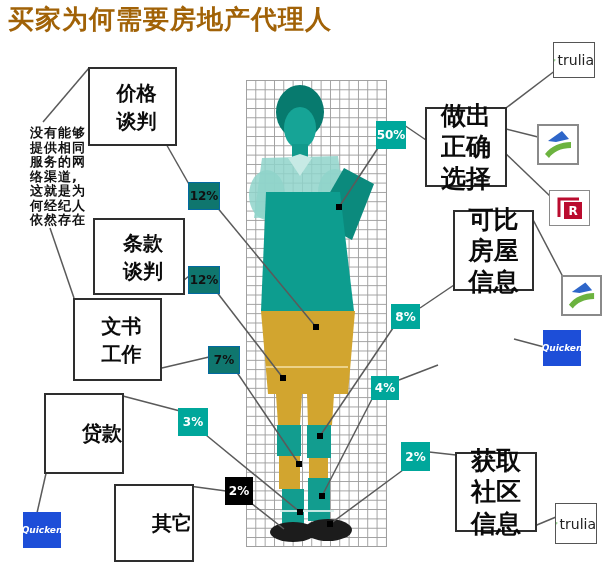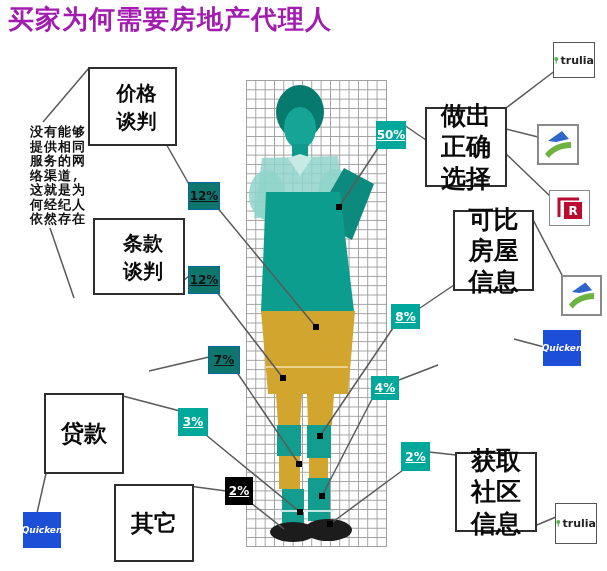--- a/index.html
+++ b/index.html
@@ -1,52 +1,52 @@
 <!DOCTYPE html>
 <html><head>
 <meta charset="utf-8">
 <style>
   html,body{margin:0;padding:0;background:#fff;}
   #canvas{
     position:relative;width:607px;height:571px;background:#fff;overflow:hidden;
     font-family:"DejaVu Sans","Liberation Sans",sans-serif;color:#111;
   }
-  .title{position:absolute;left:8px;top:4px;font-size:26px;font-weight:bold;line-height:1.2;letter-spacing:1px;color:#a21caf;}
+  .title{position:absolute;left:8px;top:4px;font-size:26px;font-weight:bold;line-height:1.2;letter-spacing:1px;color:#a16207;}
   .side-note{position:absolute;left:30px;top:126px;width:60px;font-size:13px;font-weight:bold;line-height:1.12;letter-spacing:1px;color:#111;}
-  .side-note span{display:block;font-family:Liberation Mono, monospace;}
+  .side-note span{display:block;}
   .grid{
     position:absolute;left:246px;top:80px;width:140px;height:466px;
     background-image:linear-gradient(to right,#9e9e9e 1px,transparent 1px),
                      linear-gradient(to bottom,#9e9e9e 1px,transparent 1px);
     background-size:9.33px 9.33px;
     border-right:1px solid #9e9e9e;border-bottom:1px solid #9e9e9e;
     z-index:1;
   }
   .figure-svg{position:absolute;left:240px;top:80px;z-index:2;}
   .lines-svg{position:absolute;left:0;top:0;z-index:3;pointer-events:none;}
   .callout{
     position:absolute;background:#fff;border:2px solid #2e2e2e;z-index:5;
     display:flex;flex-direction:column;align-items:center;justify-content:center;
     font-weight:bold;color:#0b0b0b;text-align:center;
   }
   .callout.two{font-size:20px;line-height:1.4;padding-left:8px;}
-  .callout.one{font-size:23px;}
+  .callout.one{font-size:20px;align-items:flex-end;}
   .callout.three{font-size:25px;line-height:1.25;}
   .pct{
     position:absolute;z-index:6;display:flex;align-items:center;justify-content:center;
-    font-size:12px;font-weight:bold;text-decoration:underline;
+    font-size:12px;font-weight:bold;
   }
   .pct.yellow{background:#0f766e;color:#111;border:1px solid #0369a1;}
   .pct.teal{background:#00a79b;color:#fff;}
   .pct.black{background:#000;color:#fff;}
   .logo{
     position:absolute;z-index:6;background:#fff;border:2px solid #8a8a8a;
     display:flex;align-items:center;justify-content:center;gap:1px;
   }
-  .logo.trulia{border:1px solid #555;font-size:11px;font-weight:bold;color:#222;}
+  .logo.trulia{border:1px solid #555;font-size:14px;font-weight:normal;color:#222;}
   .logo.quicken{background:#1d4ed8;border:none;color:#fff;font-style:italic;font-weight:bold;font-size:9px;}
   .trulia-pin{display:inline-block;margin-right:1px;}
 </style>
 </head>
 <body>
 
 <div id="canvas">
 
   <div class="title">
     <div>买家为何需要房地产代理人</div>
@@ -142,20 +142,24 @@
   </svg>
 
   <div class="callout two" style="left:88px;top:67px;width:77px;height:75px">
     <span>价格</span>
     <span>谈判</span>
   </div>
   <div class="callout two" style="left:93px;top:218px;width:80px;height:73px">
     <span>条款</span>
     <span>谈判</span>
   </div>
+  <div class="callout two" style="left:73px;top:298px;width:77px;height:79px">
+    <span>文书</span>
+    <span>工作</span>
+  </div>
   <div class="callout one" style="left:44px;top:393px;width:76px;height:77px">
     <span>贷款</span>
   </div>
   <div class="callout one" style="left:114px;top:484px;width:76px;height:74px">
     <span>其它</span>
   </div>
   <div class="callout three" style="left:425px;top:107px;width:78px;height:76px">
     <span>做出</span>
     <span>正确</span>
     <span>选择</span>

